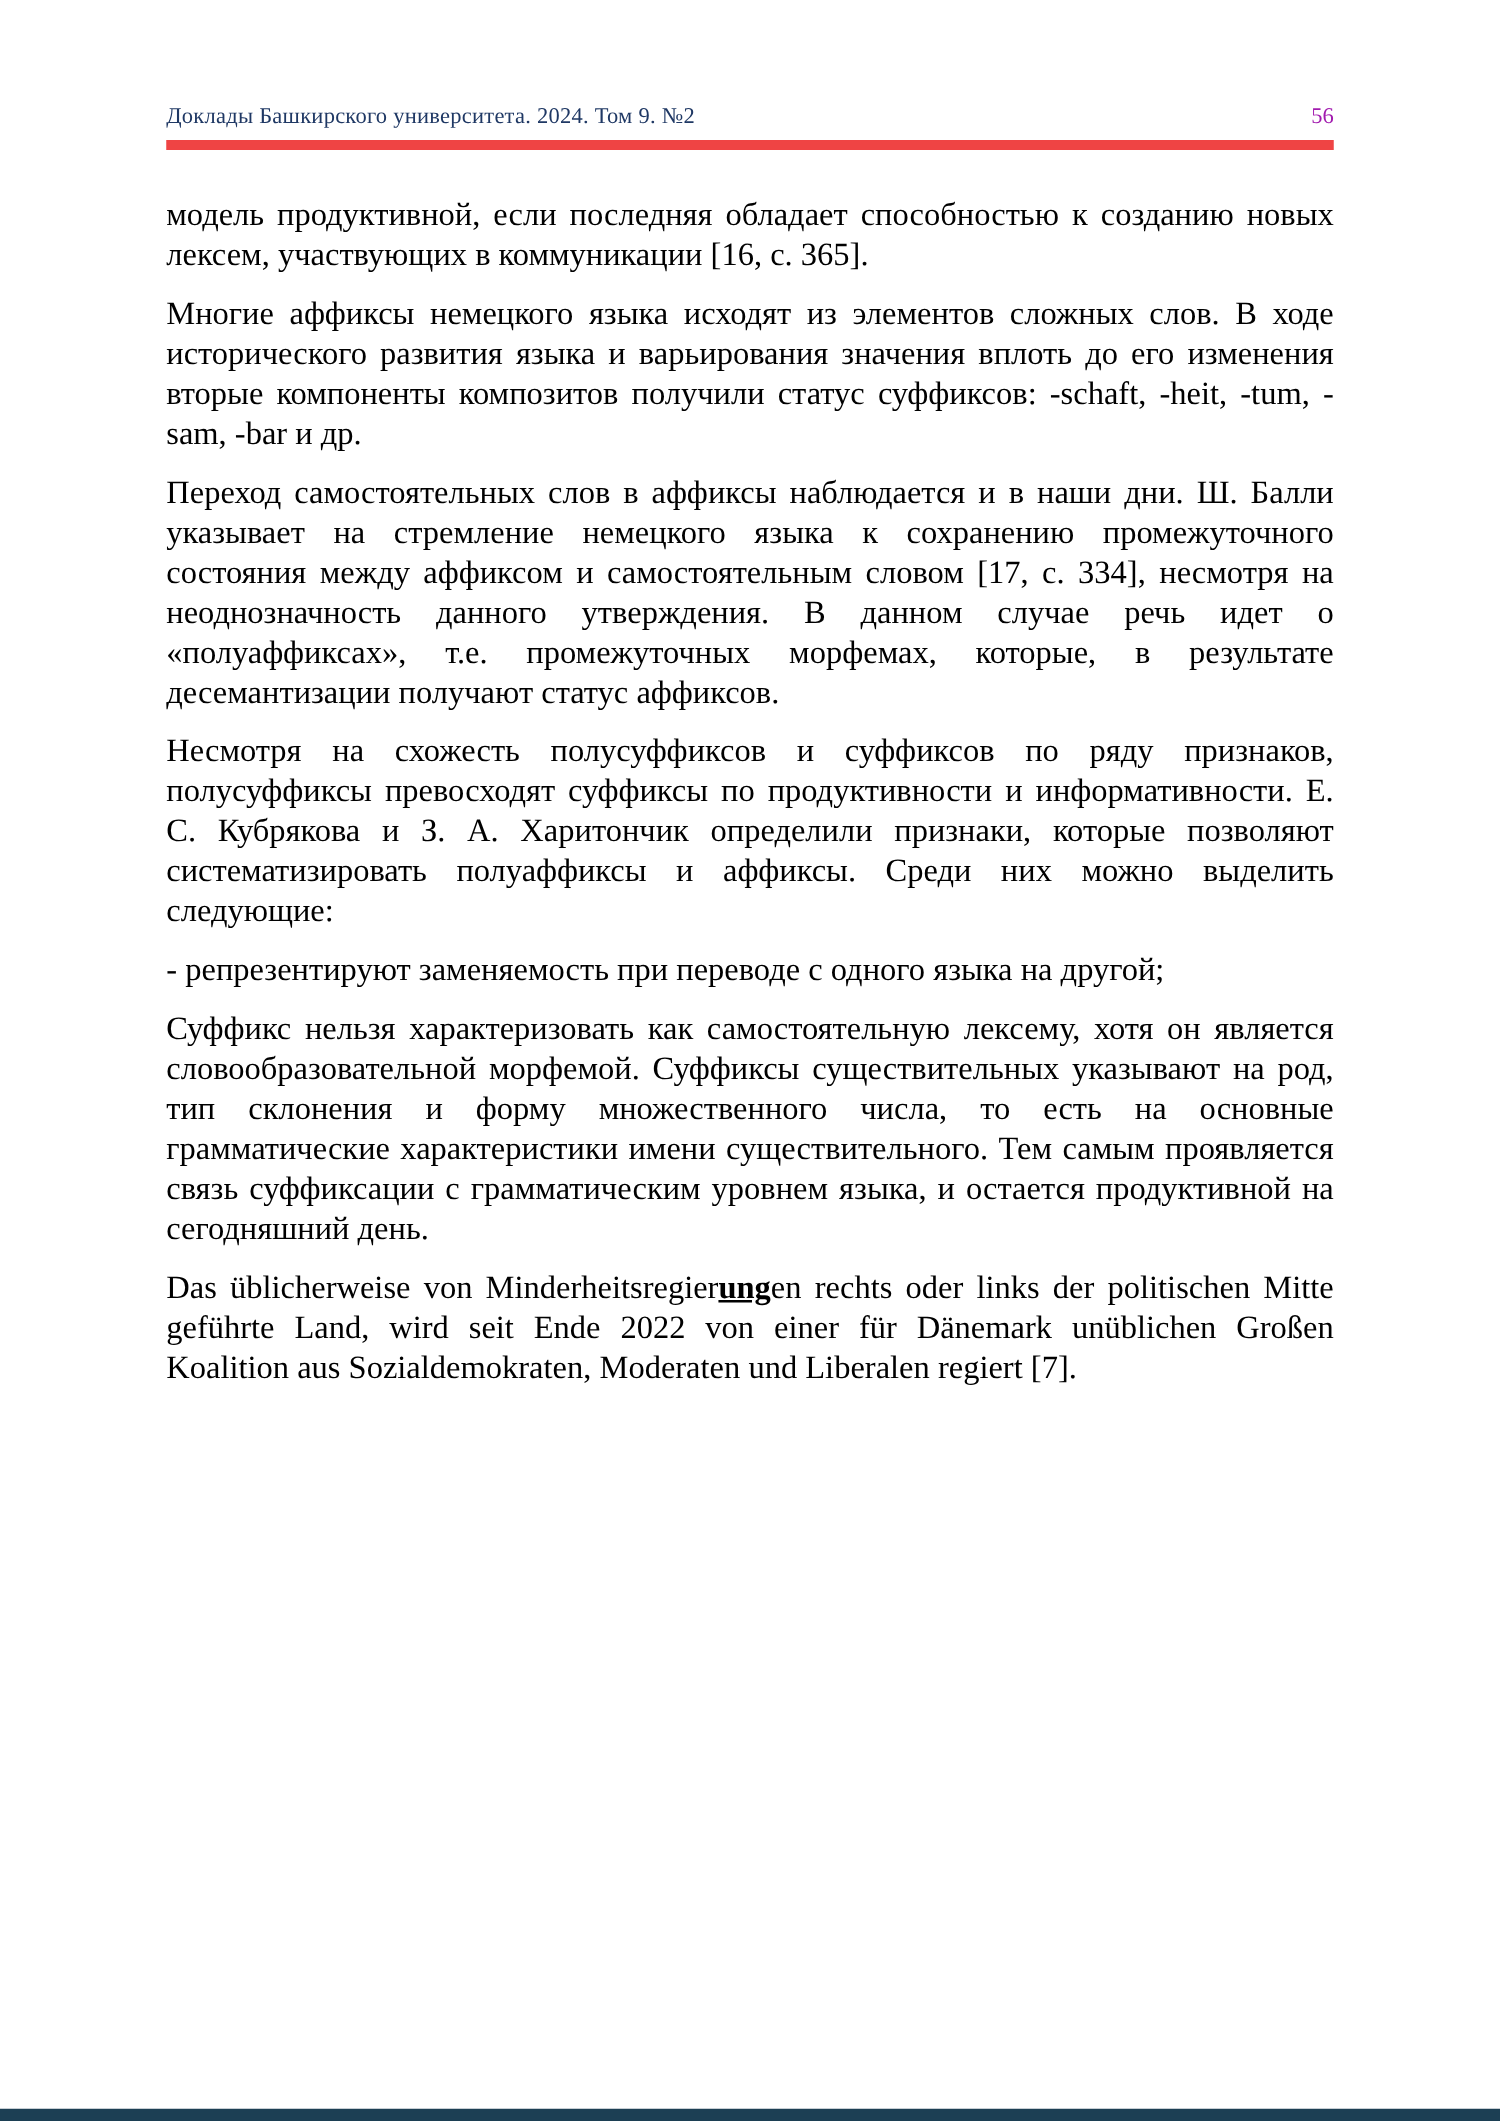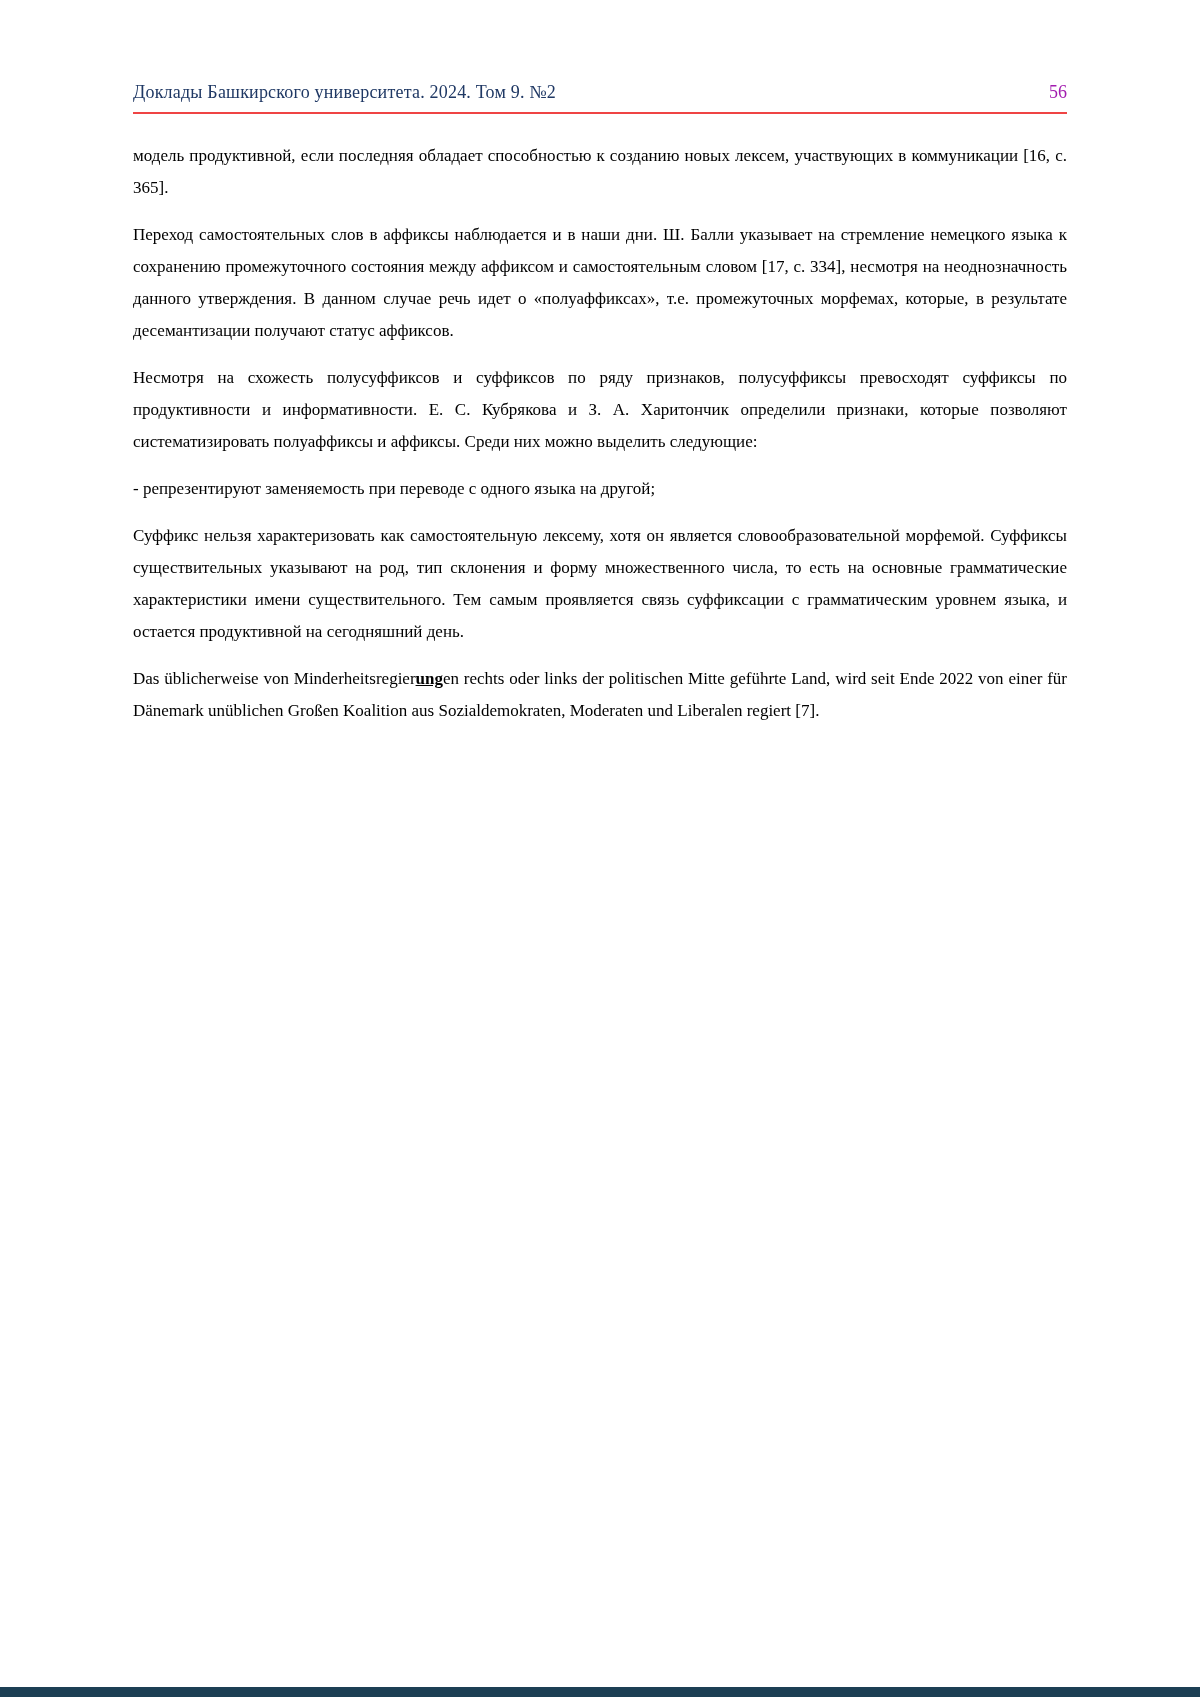--- a/index.html
+++ b/index.html
@@ -15,34 +15,34 @@
     font-family: "Liberation Serif", "DejaVu Serif", serif;
     color: #000000;
     overflow: hidden;
     box-sizing: border-box;
   }
   .page-header {
     margin: 82px 133px 0 133px;
     display: flex;
     justify-content: space-between;
     align-items: baseline;
-    border-bottom: 2px solid #ef4444;
+    border-bottom: 8px solid #ef4444;
     padding-bottom: 9px;
     font-size: 18px;
   }
   .journal-title {
     color: #1f3864;
     letter-spacing: 0.2px;
   }
   .page-number {
     color: #a21caf;
   }
   .content {
-    margin: 26px 133px 0 133px;
-    font-size: 17px;
+    margin: 36px 133px 0 133px;
+    font-size: 26px;
     line-height: 32px;
     text-align: justify;
   }
   .content p {
     margin: 0 0 15px 0;
     padding: 0;
   }
   .list {
     margin: 0;
   }
@@ -78,20 +78,21 @@
 
   <div class="page-header">
     <span class="journal-title">Доклады Башкирского университета. 2024. Том 9. №2</span>
     <span class="page-number">56</span>
   </div>
 
   <div class="content">
 
     <p>модель продуктивной, если последняя обладает способностью к созданию новых лексем, участвующих в коммуникации [16, с. 365].</p>
 
+    <p>Многие аффиксы немецкого языка исходят из элементов сложных слов. В ходе исторического развития языка и варьирования значения вплоть до его изменения вторые компоненты композитов получили статус суффиксов: -schaft, -heit, -tum, -sam, -bar и др.</p>
 
     <p>Переход самостоятельных слов в аффиксы наблюдается и в наши дни. Ш. Балли указывает на стремление немецкого языка к сохранению промежуточного состояния между аффиксом и самостоятельным словом [17, с. 334], несмотря на неоднозначность данного утверждения. В данном случае речь идет о «полуаффиксах», т.е. промежуточных морфемах, которые, в результате десемантизации получают статус аффиксов.</p>
 
     <p>Несмотря на схожесть полусуффиксов и суффиксов по ряду признаков, полусуффиксы превосходят суффиксы по продуктивности и информативности. Е. С. Кубрякова и З. А. Харитончик определили признаки, которые позволяют систематизировать полуаффиксы и аффиксы. Среди них можно выделить следующие:</p>
 
     <div class="list">
       <div class="list-item">
         <span class="list-marker">-</span>
         <span>репрезентируют заменяемость при переводе с одного языка на другой;</span>
       </div>

